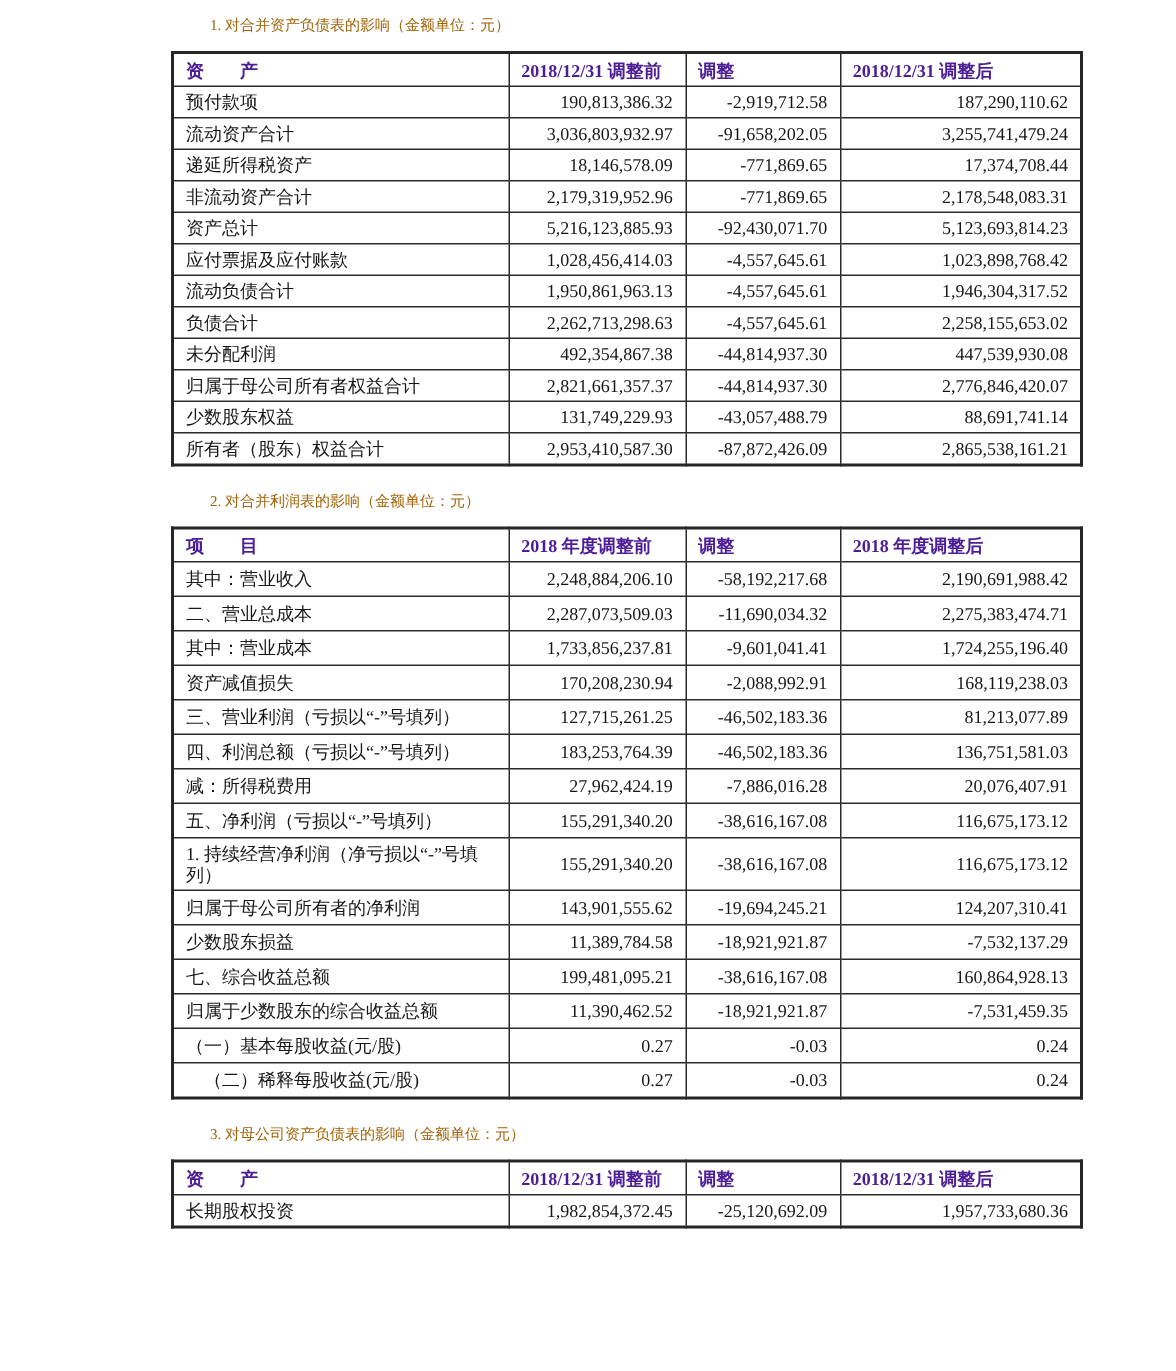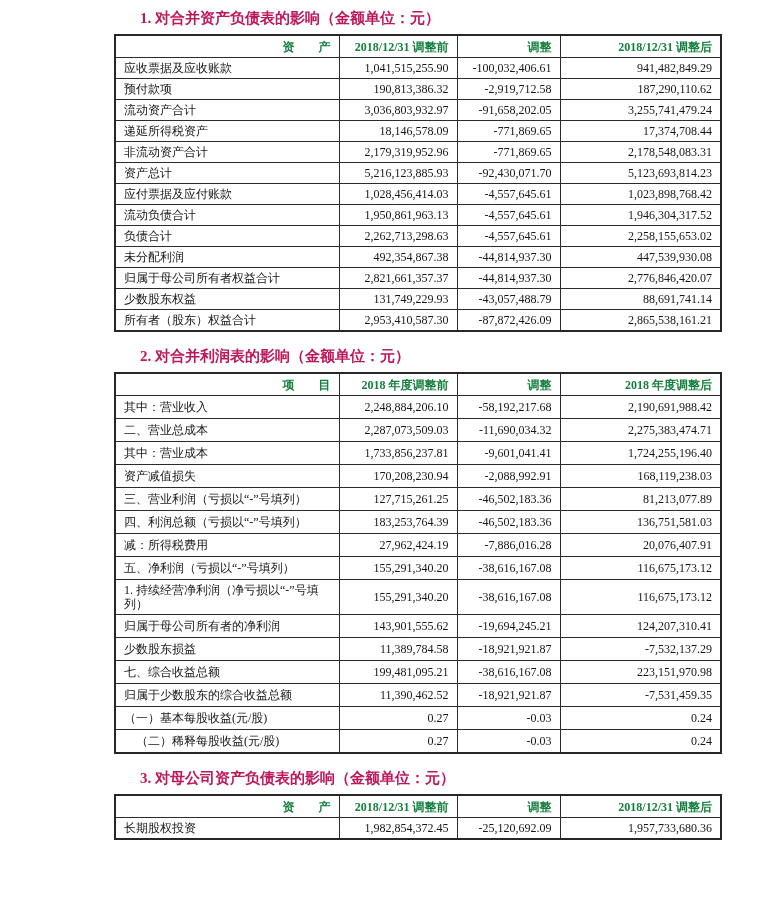--- a/index.html
+++ b/index.html
@@ -13,23 +13,23 @@
     overflow: hidden;
     font-family: "Liberation Serif", "DejaVu Serif", serif;
     color: #161616;
   }
   .doc {
     width: 784px;
     height: 914px;
     position: relative;
   }
   .tbl-title {
-    font-size: 15px;
-    font-weight: bold;
-    color: #be185d;
+    font-size: 10px;
+    font-weight: normal;
+    color: #a16207;
     margin: 14px 0 6px 140px;
     line-height: 20px;
   }
   .tbl-title.first {
     margin-top: 8px;
   }
   table.fin {
     border-collapse: collapse;
     table-layout: fixed;
     width: 606px;
@@ -43,22 +43,22 @@
   table.fin th, table.fin td {
     border: 1px solid #2b2b2b;
     font-size: 12px;
     line-height: 14px;
     padding: 3px 8px;
     overflow: hidden;
     word-break: break-all;
   }
   table.fin th {
     font-weight: bold;
-    text-align: right;
-    color: #15803d;
+    text-align: left;
+    color: #4c1d95;
     height: 15px;
   }
   table.fin td { height: 14px; }
   table.fin.tall td { height: 16px; }
   td.lbl {
     text-align: left;
     padding-left: 13px;
   }
   td.num {
     text-align: right;
@@ -83,26 +83,20 @@
         <thead>
           <tr>
             <th>资　　产</th>
             <th>2018/12/31 调整前</th>
             <th>调整</th>
             <th>2018/12/31 调整后</th>
           </tr>
         </thead>
         <tbody>
           <tr>
-            <td class="lbl">应收票据及应收账款</td>
-            <td class="num">1,041,515,255.90</td>
-            <td class="num">-100,032,406.61</td>
-            <td class="num">941,482,849.29</td>
-          </tr>
-          <tr>
             <td class="lbl">预付款项</td>
             <td class="num">190,813,386.32</td>
             <td class="num">-2,919,712.58</td>
             <td class="num">187,290,110.62</td>
           </tr>
           <tr>
             <td class="lbl">流动资产合计</td>
             <td class="num">3,036,803,932.97</td>
             <td class="num">-91,658,202.05</td>
             <td class="num">3,255,741,479.24</td>
@@ -252,21 +246,21 @@
           <tr>
             <td class="lbl">少数股东损益</td>
             <td class="num">11,389,784.58</td>
             <td class="num">-18,921,921.87</td>
             <td class="num">-7,532,137.29</td>
           </tr>
           <tr>
             <td class="lbl">七、综合收益总额</td>
             <td class="num">199,481,095.21</td>
             <td class="num">-38,616,167.08</td>
-            <td class="num">223,151,970.98</td>
+            <td class="num">160,864,928.13</td>
           </tr>
           <tr>
             <td class="lbl">归属于少数股东的综合收益总额</td>
             <td class="num">11,390,462.52</td>
             <td class="num">-18,921,921.87</td>
             <td class="num">-7,531,459.35</td>
           </tr>
           <tr>
             <td class="lbl">（一）基本每股收益(元/股)</td>
             <td class="num">0.27</td>

